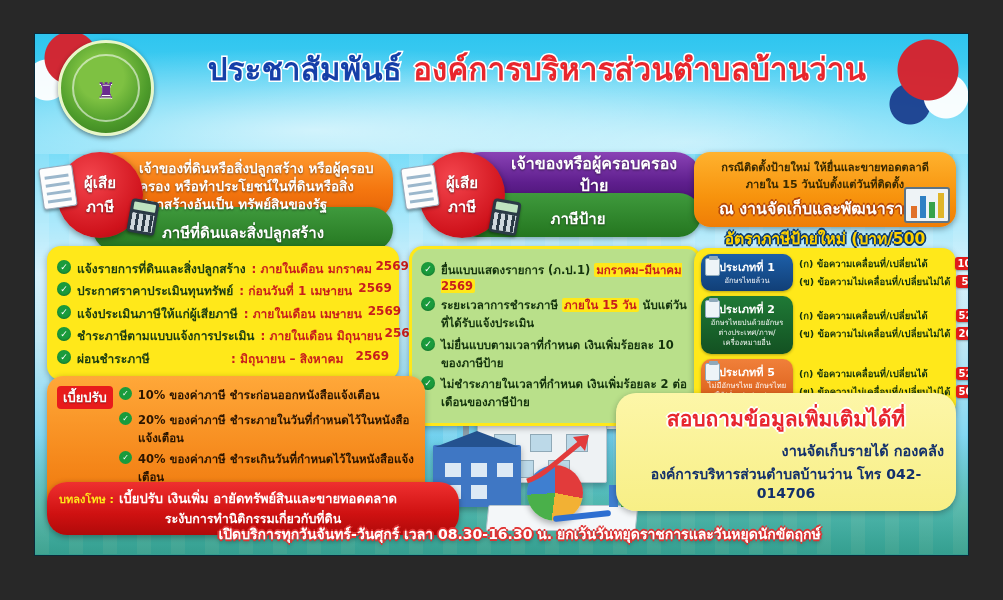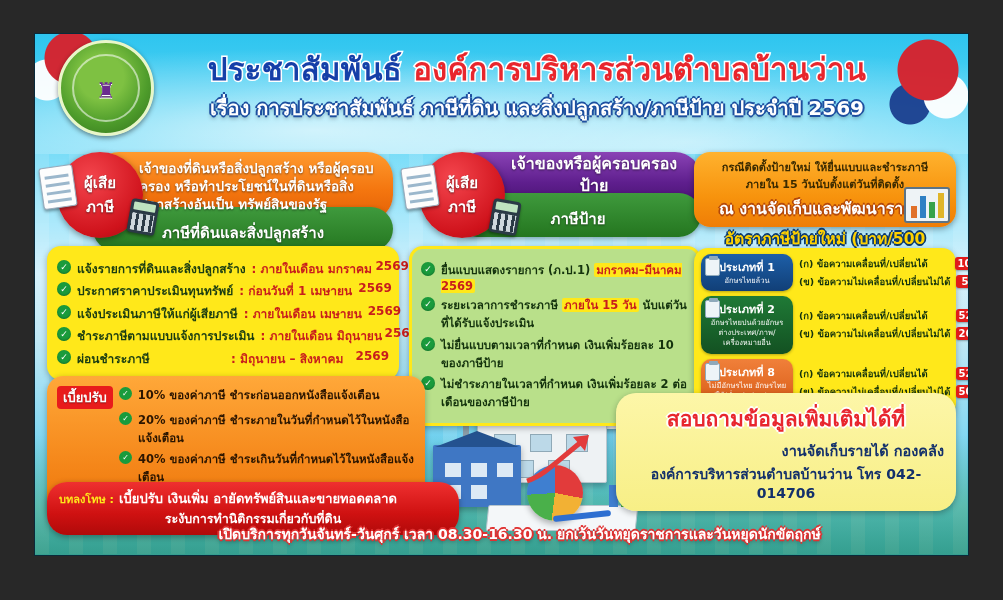--- a/index.html
+++ b/index.html
@@ -221,21 +221,20 @@
     <div id="ribbonR"></div>
 
     <div id="emblem">
       <div class="ring"></div>
       <div class="mark">♜</div>
     </div>
 
     <div class="title1">
       <span class="blue">ประชาสัมพันธ์ </span><span class="red">องค์การบริหารส่วนตำบลบ้านว่าน</span>
     </div>
-    <div class="title2">เรื่อง การประชาสัมพันธ์ ภาษีที่ดิน และสิ่งปลูกสร้าง/ภาษีป้าย ประจำปี 2569</div>
 
     <div class="pill-wrap" style="left:58px; top:118px; width:300px;">
       <div class="pill-top pill-orange">เจ้าของที่ดินหรือสิ่งปลูกสร้าง หรือผู้ครอบครอง หรือทำประโยชน์ในที่ดินหรือสิ่งปลูกสร้างอันเป็น ทรัพย์สินของรัฐ</div>
       <div class="pill-green">ภาษีที่ดินและสิ่งปลูกสร้าง</div>
     </div>
     <div class="payer-badge" style="left:22px; top:118px;">
       <div class="doc-ico">
           <i style="top:8px"></i>
           <i style="top:16px"></i>
           <i style="top:24px"></i>
@@ -262,21 +261,21 @@
         </div>
       <div class="l1">ผู้เสีย</div>
       <div class="l2">ภาษี</div>
       <div class="calc-ico">
           <div class="scr"></div>
           <div class="keys"></div>
         </div>
     </div>
 
     <div id="signnew">
-      <div class="l">กรณีติดตั้งป้ายใหม่ ให้ยื่นแบบและชำระภาษี</div>
+      <div class="l">กรณีติดตั้งป้ายใหม่ ให้ยื่นและขายทอดตลาดี</div>
       <div class="l">ภายใน 15 วันนับตั้งแต่วันที่ติดตั้ง</div>
       <span class="hl">ณ งานจัดเก็บและพัฒนารายได้</span>
       <div class="chart-ico">
         <b style="left:5px;height:12px;background:#e0702a"></b>
         <b style="left:14px;height:22px;background:#2f80c4"></b>
         <b style="left:23px;height:16px;background:#37a24b"></b>
         <b style="left:32px;height:25px;background:#e0b52a"></b>
       </div>
     </div>
 
@@ -365,21 +364,21 @@
           </div>
           <div class="dline">
             <span>(ข) ข้อความไม่เคลื่อนที่/เปลี่ยนไม่ได้</span>
             <span class="val">26</span>
           </div>
         </div>
       </div>
       <div class="trow">
         <div class="tcat c3">
           <div class="clip"></div>
-          <div class="hd">ประเภทที่ 8</div>
+          <div class="hd">ประเภทที่ 5</div>
           <div class="sb">ไม่มีอักษรไทย อักษรไทยอยู่ใต้/ต่ำกว่าต่างประเทศ</div>
         </div>
         <div class="tdesc">
           <div class="dline">
             <span>(ก) ข้อความเคลื่อนที่/เปลี่ยนได้</span>
             <span class="val">52</span>
           </div>
           <div class="dline">
             <span>(ข) ข้อความไม่เคลื่อนที่/เปลี่ยนไม่ได้</span>
             <span class="val">50</span>

